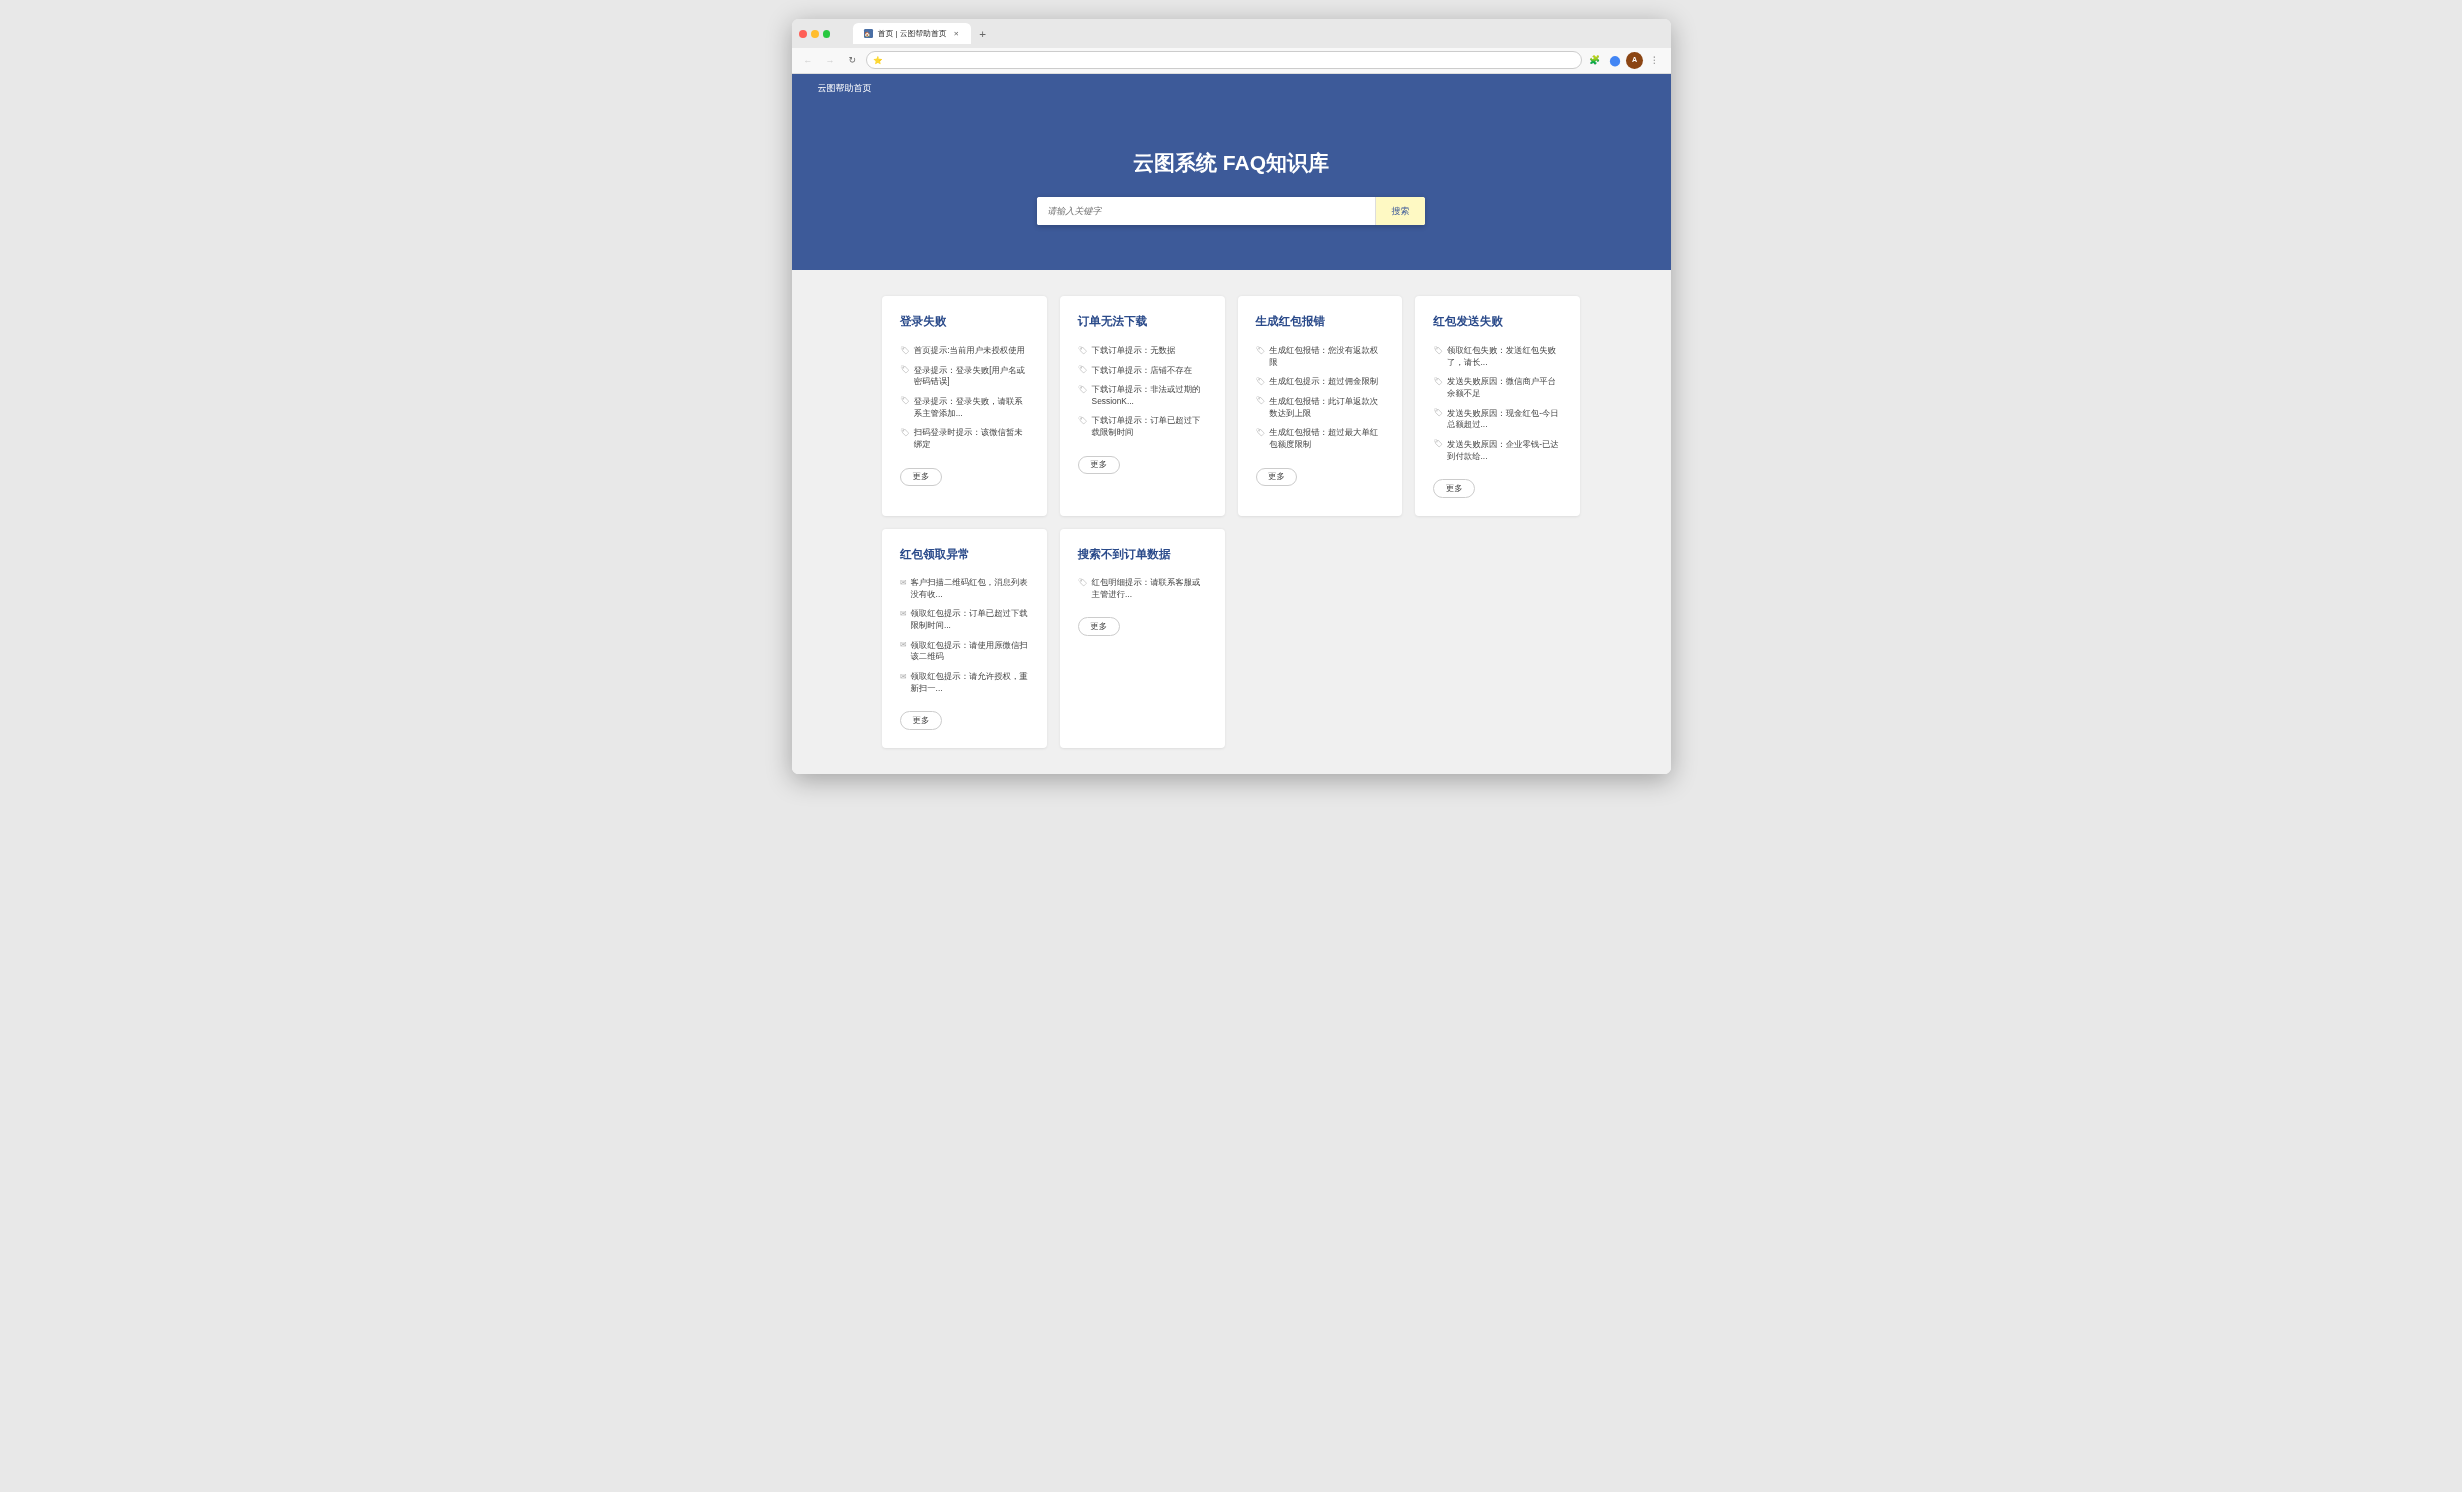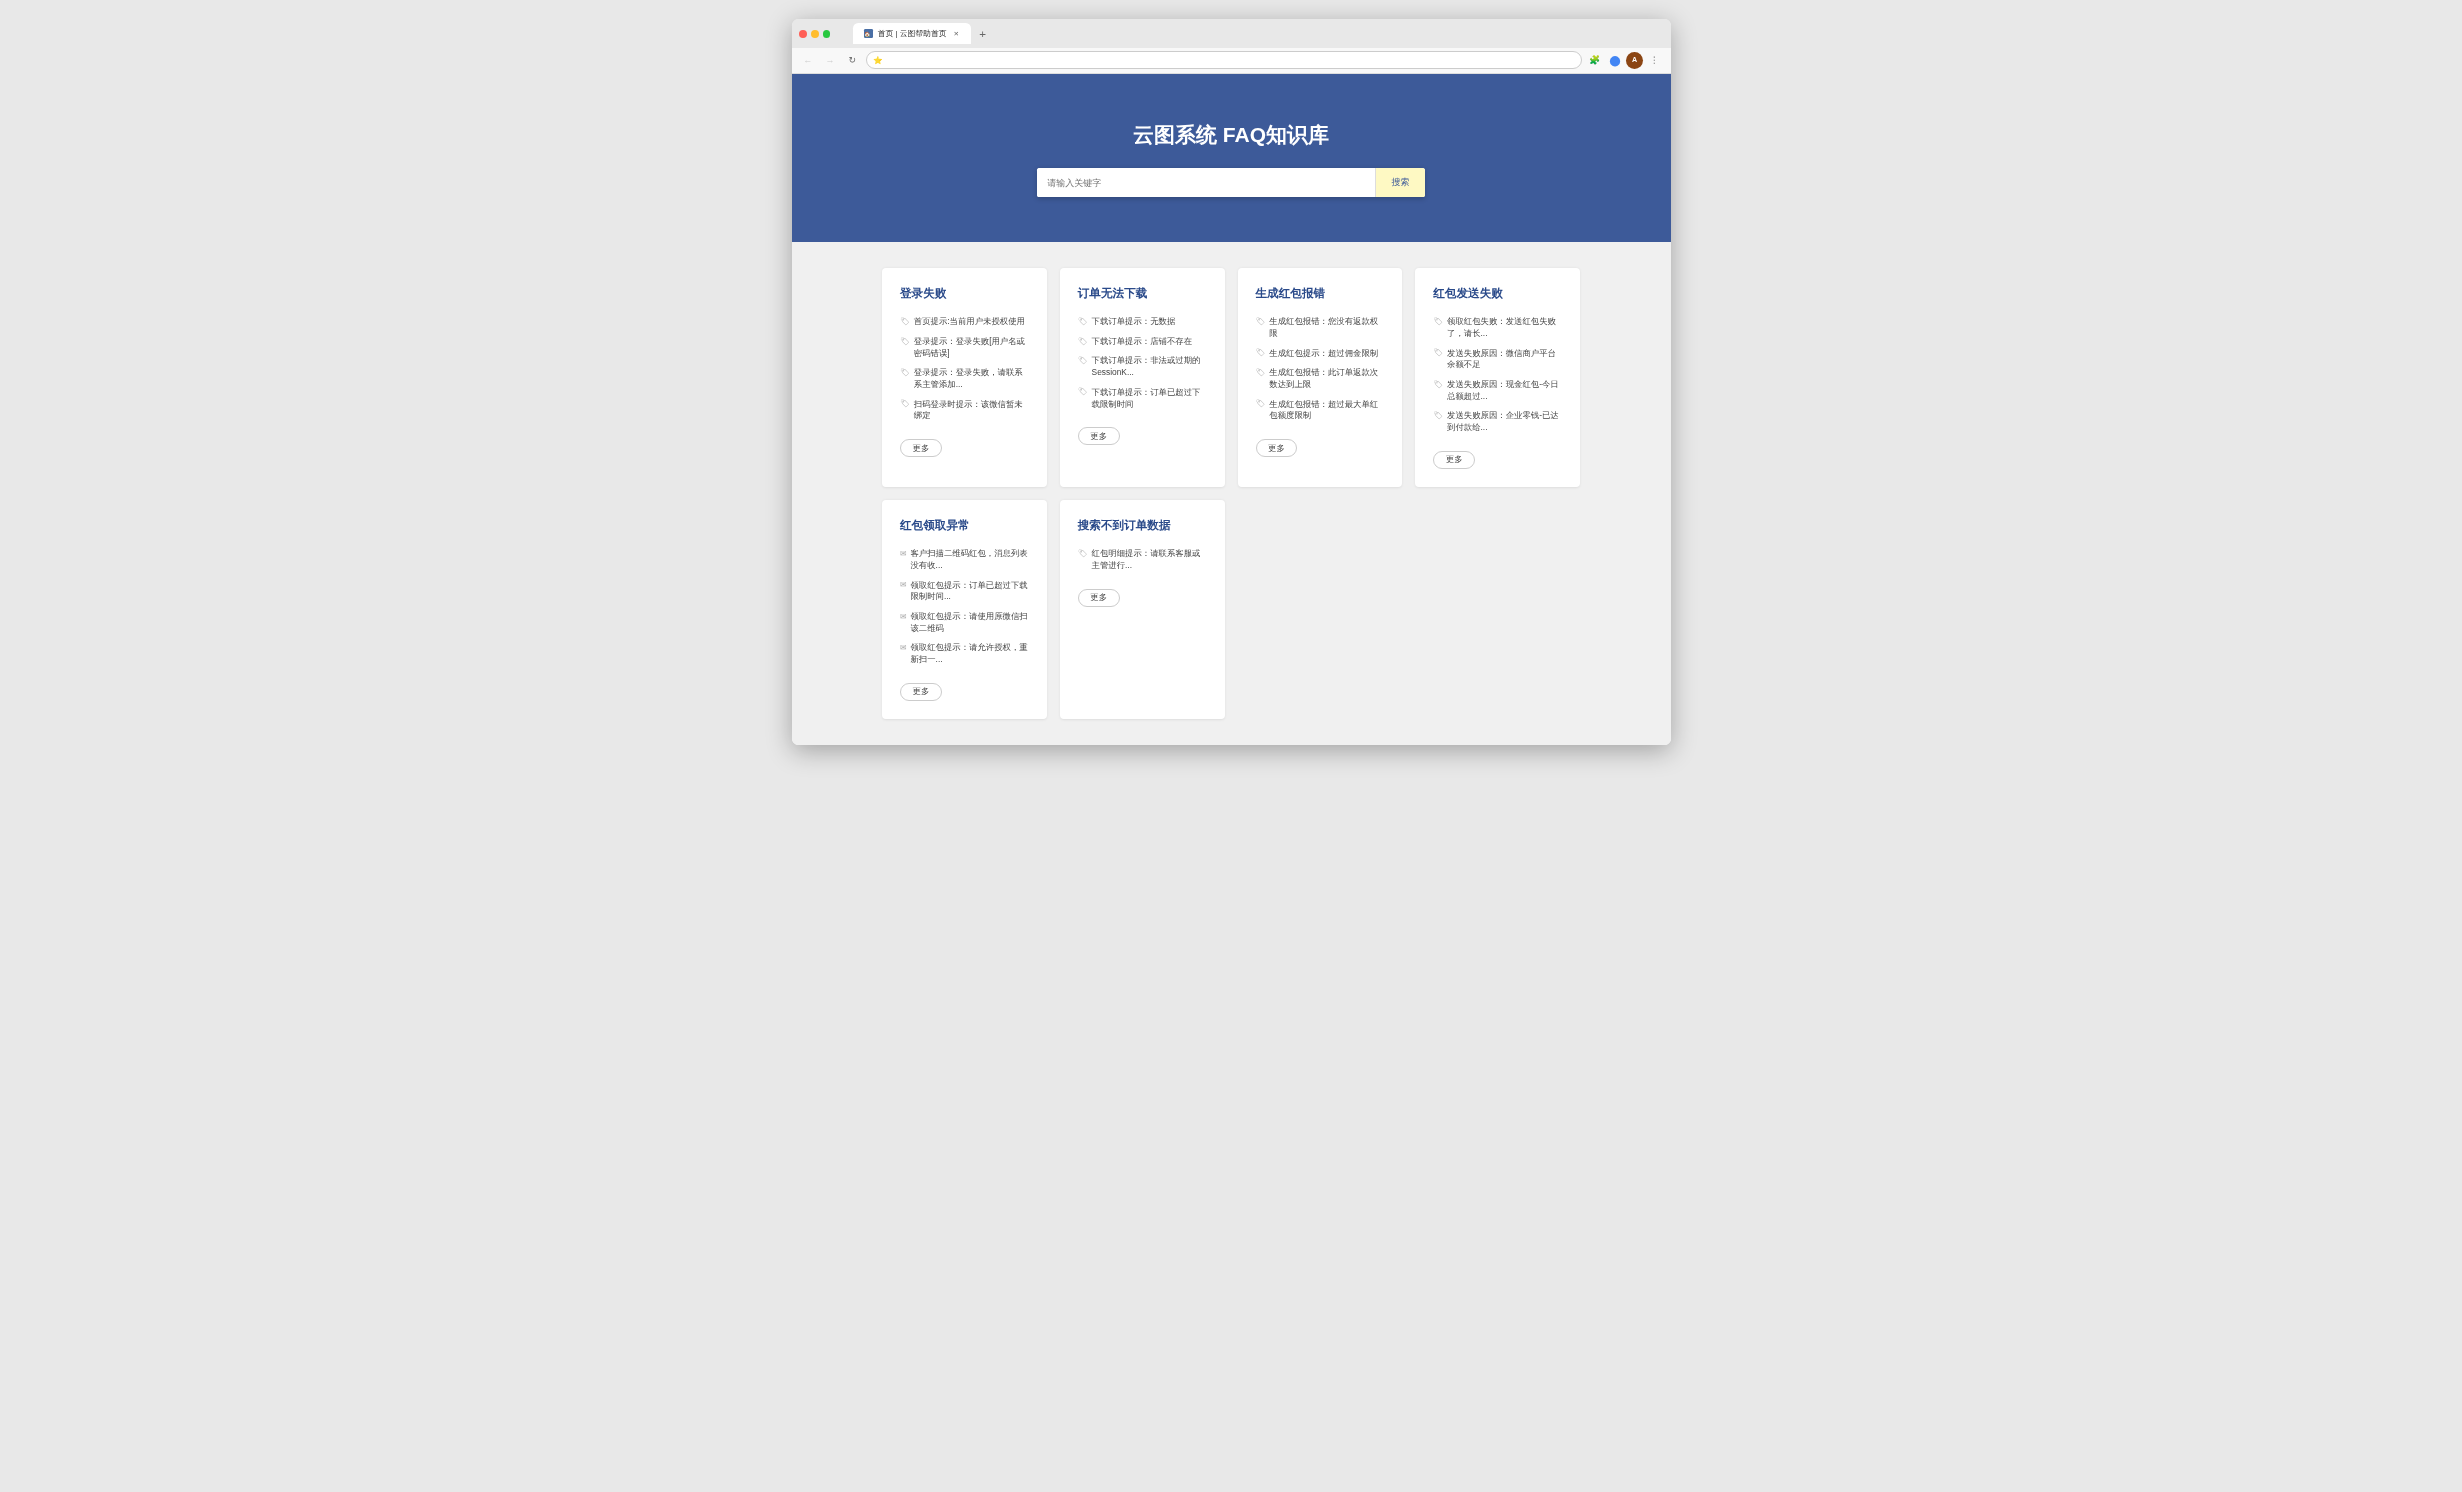--- a/index.html
+++ b/index.html
@@ -213,20 +213,21 @@
     }
 
     .search-input {
       flex: 1;
       border: none;
       outline: none;
       padding: 7.8px 10.3px;
       font-size: 9px;
       color: #999;
       background: white;
+      font-style: italic;
     }
 
     .search-btn {
       background: #fef9c3;
       border: none;
       border-left: 0.6px solid #ddd;
       padding: 7.8px 15.5px;
       font-size: 9px;
       color: #3d5a99;
       cursor: pointer;
@@ -348,20 +349,23 @@
         <span>A</span>
       </div>
       <div class="nav-action-btn">
         <span>⋮</span>
       </div>
     </div>
   </div>
 
   <div class="page-content">
 
+    <div class="top-nav">
+      <span>云图帮助首页</span>
+    </div>
 
     <div class="hero">
       <h1 class="hero-title">云图系统 FAQ知识库</h1>
       <div class="search-bar">
         <input class="search-input" type="text" placeholder="请输入关键字" style="">
         <button class="search-btn">搜索</button>
       </div>
     </div>
 
     <div class="cards-section">

